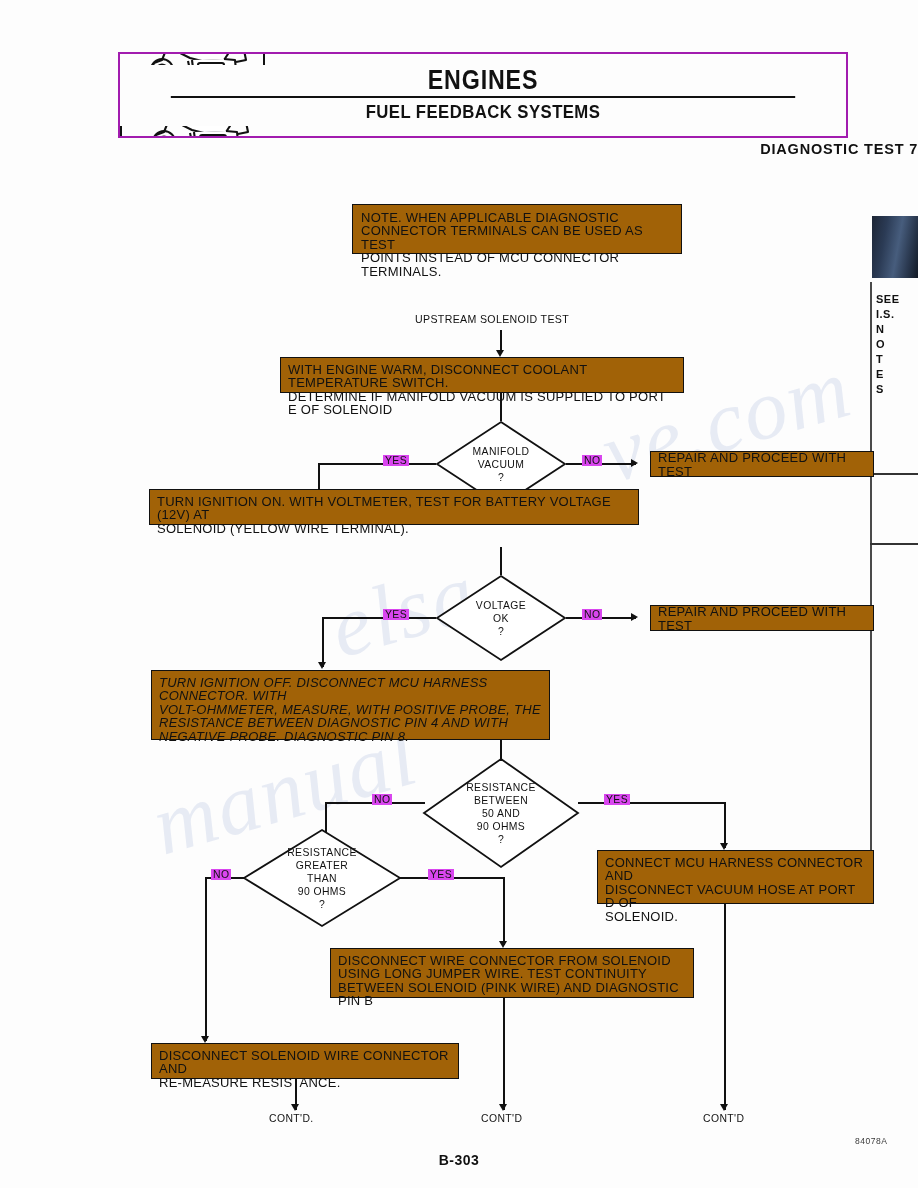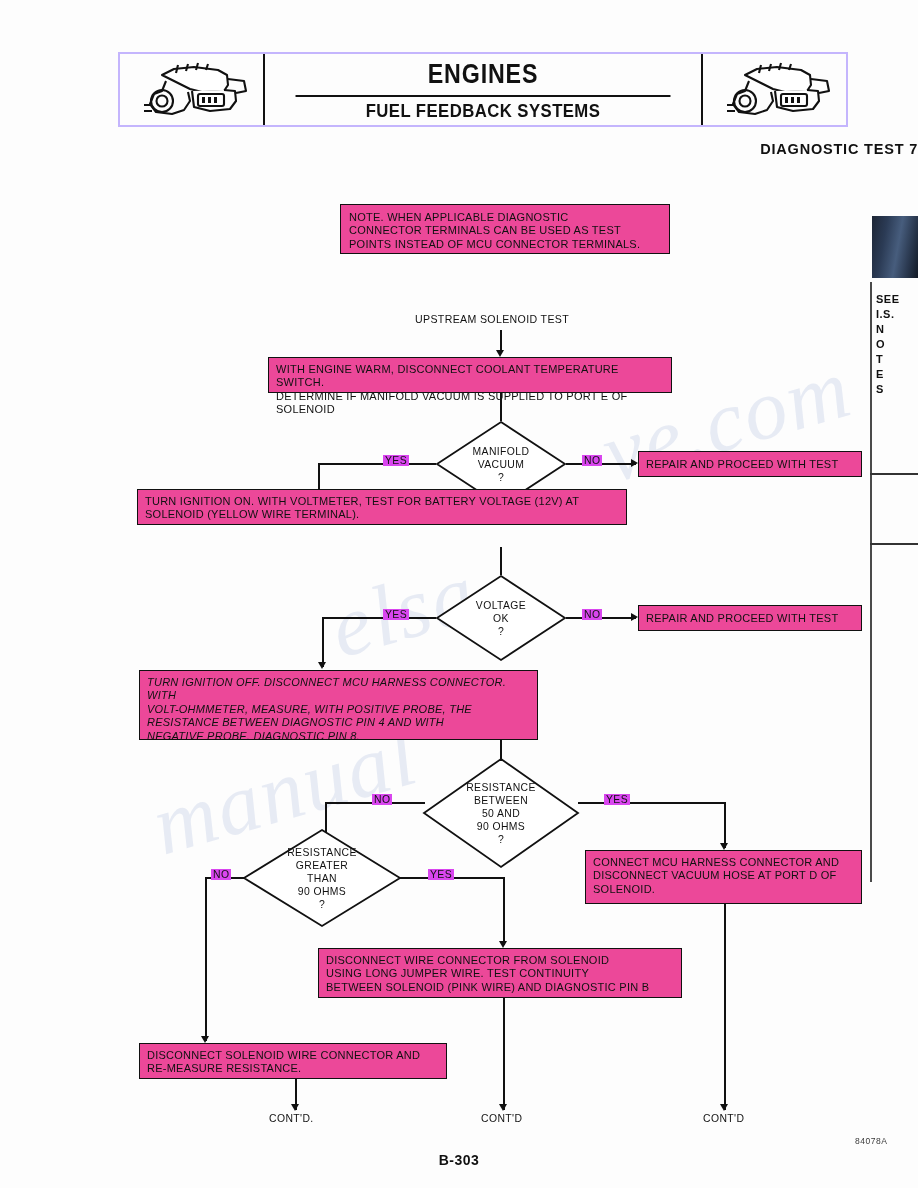--- a/index.html
+++ b/index.html
@@ -19,24 +19,25 @@
     overflow: hidden;
     background: #fdfdfd;
   }
 
   
   .header-band {
     position: absolute;
     left: 118px;
     top: 52px;
     width: 730px;
-    height: 75px;
-    border: 2px solid #c4b5fd;
+    height: 86px;
+    border: 2px solid #a21caf;
     box-sizing: border-box;
     display: flex;
+    flex-direction: column;
   }
   .header-icon-cell {
     width: 145px;
     box-sizing: border-box;
     border-right: 2px solid #111;
     display: flex;
     align-items: center;
     justify-content: center;
     overflow: hidden;
   }
@@ -116,26 +117,27 @@
     font-weight: bold;
     line-height: 15px;
     letter-spacing: 0.5px;
   }
 
   
   .node {
     position: absolute;
     box-sizing: border-box;
     border: 1.6px solid #111;
-    background: #ec4899;
+    background: #a16207;
     padding: 5px 7px 4px 7px;
-    font-size: 11px;
+    font-size: 13px;
     line-height: 13.4px;
     letter-spacing: 0.25px;
     color: #111;
+    margin-left: 12px;
   }
   .node.note-box { padding: 6px 8px 5px 8px; }
 
   .plain-label {
     position: absolute;
     font-size: 10.6px;
     letter-spacing: 0.35px;
     color: #111;
     white-space: nowrap;
   }

